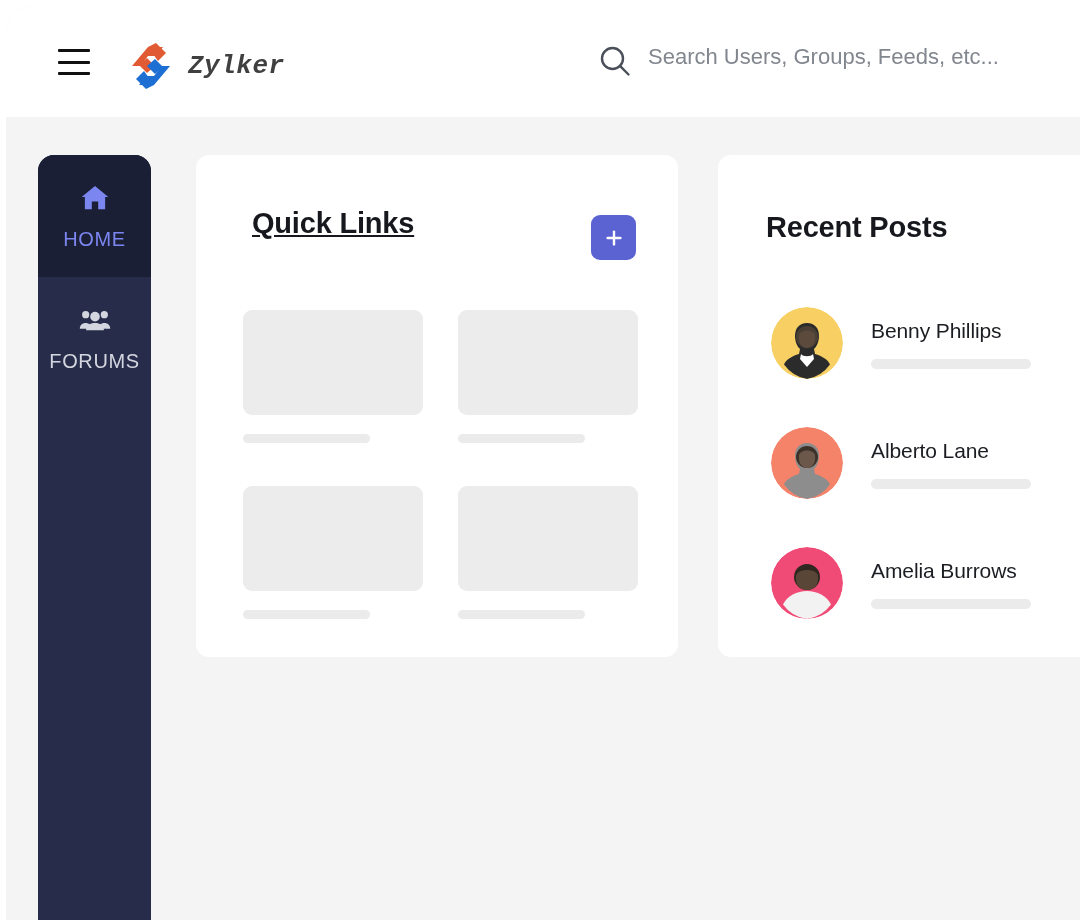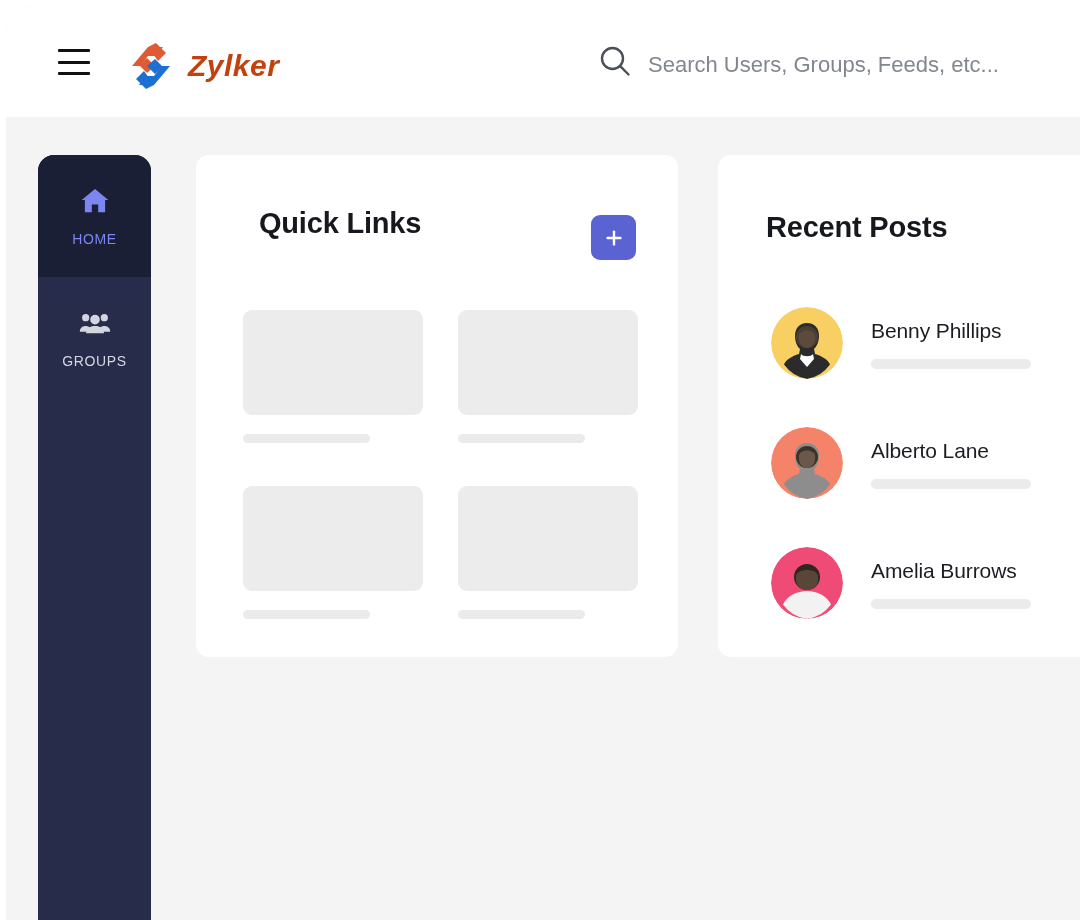--- a/index.html
+++ b/index.html
@@ -58,34 +58,34 @@
     position: absolute;
     left: 116px;
     top: 33px;
     display: flex;
     align-items: center;
     gap: 8px;
     cursor: pointer;
   }
   .brand-mark { width: 58px; height: 54px; display: block; }
   .brand-name {
-    font-family: Liberation Sans, sans-serif;
+    font-family: Liberation Mono, monospace;
     font-style: italic;
-    font-size: 30px;
+    font-size: 26px;
     font-weight: 700;
-    color: #c2410c;
+    color: #404040;
     letter-spacing: 0.5px;
   }
 
   .search {
     position: absolute;
     left: 592px;
     top: 38px;
     display: flex;
-    align-items: flex-end;
+    align-items: flex-start;
     gap: 16px;
     cursor: text;
   }
   .search-icon { width: 34px; height: 34px; flex: none; }
   .search-input {
     border: none;
     outline: none;
     background: transparent;
     font-family: "Liberation Sans", sans-serif;
     font-size: 22px;
@@ -118,21 +118,21 @@
     cursor: pointer;
     color: #d4d6df;
   }
   .nav-item.active {
     background: #1b1f35;
     color: #7b86f0;
   }
   .nav-icon { width: 32px; height: 32px; display: block; }
   .nav-icon svg { width: 100%; height: 100%; fill: currentColor; display: block; }
   .nav-label {
-    font-size: 14px;
+    font-size: 20px;
     letter-spacing: 0.6px;
     color: currentColor;
     white-space: nowrap;
   }
 
   
   .main { position: absolute; left: 0; top: 0; width: 100%; height: 100%; }
 
   .card {
     position: absolute;
@@ -153,21 +153,21 @@
     height: 502px;
   }
 
   .card-title {
     position: absolute;
     font-size: 29px;
     font-weight: 700;
     color: #16181d;
     letter-spacing: -0.2px;
   }
-  .card-quicklinks .card-title { left: 63px; top: 52px; }
+  .card-quicklinks .card-title { left: 56px; top: 52px; text-decoration: underline; }
   .card-recentposts .card-title { left: 48px; top: 56px; }
 
   .add-button {
     position: absolute;
     right: 42px;
     top: 60px;
     width: 45px;
     height: 45px;
     border: none;
     border-radius: 9px;
@@ -298,21 +298,21 @@
       <span class="nav-icon">
         <svg viewBox="0 0 24 24">
           <circle cx="5" cy="8" r="2.7"></circle>
             <circle cx="19" cy="8" r="2.7"></circle>
           <circle cx="12" cy="9.5" r="3.6"></circle>
           <path d="M0.6 18.5c0-2.6 2-4.2 4.4-4.2s4.4 1.6 4.4 4.2z"></path>
           <path d="M14.6 18.5c0-2.6 2-4.2 4.4-4.2s4.4 1.6 4.4 4.2z"></path>
           <path d="M5.3 19.6c0-3.4 3-5.4 6.7-5.4s6.7 2 6.7 5.4z"></path>
         </svg>
       </span>
-      <span class="nav-label">GROUPS</span>
+      <span class="nav-label">FORUMS</span>
     </div>
 
 
 
 
     <div class="nav-item">
 
       <span class="nav-label"></span>
     </div>
   </nav>

